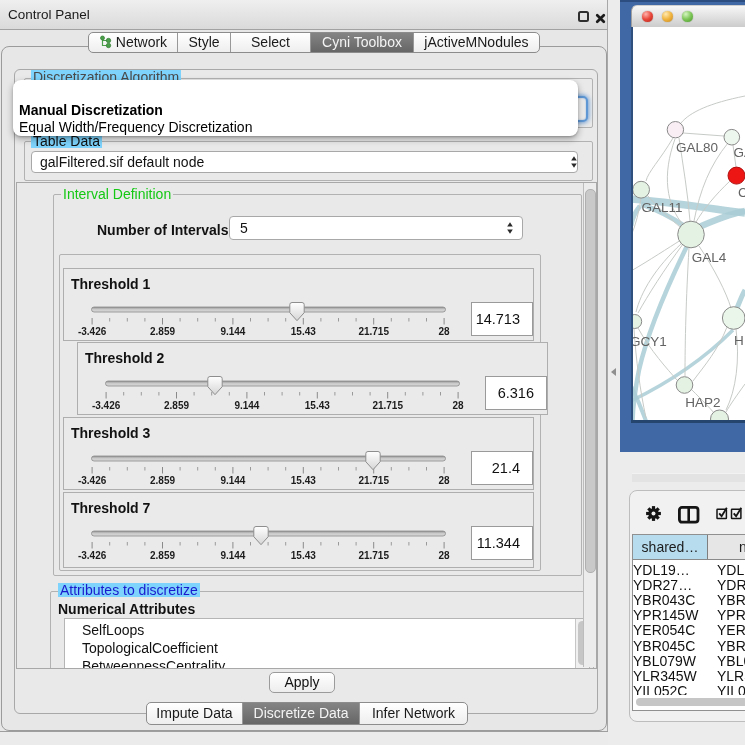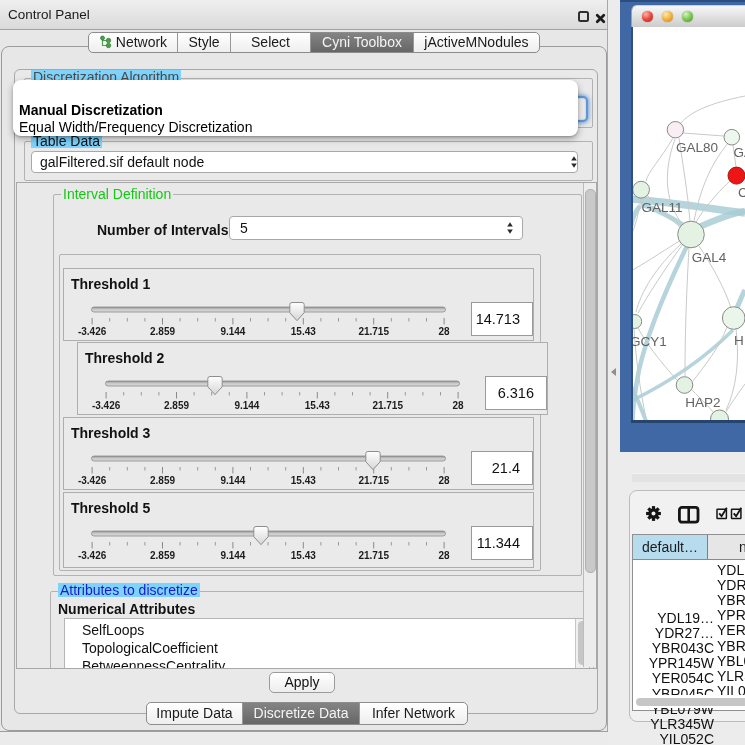--- a/index.html
+++ b/index.html
@@ -92,21 +92,21 @@
 #tpbar{left:632px;top:454px;width:125px;height:28px;background:#e3e3e3;border-top:1px solid #f2f2f2;margin-top:19px;}
 #tpbar .t{position:absolute;left:12px;top:7px;color:#2e2e2e;font-size:13.5px;}
 #tpwin{left:620px;top:482px;width:125px;height:263px;background:#ececec;}
 #tppanel{left:629px;top:490px;width:130px;height:230px;background:#f1f1f1;border:1px solid #bdbdbd;border-radius:8px;}
 #ttable{left:632px;top:534px;width:113px;height:175px;border:1px solid #909090;background:#fff;}
 #thead{position:absolute;left:0;top:0;width:113px;height:24px;border-bottom:1px solid #8a8a8a;background:#e6e6e6;}
 #thc1{position:absolute;left:0;top:0;width:74px;height:24px;background:#b7dcee;border-right:1px solid #7f7f7f;
  text-align:center;line-height:24px;color:#1c1c1c;}
 #thc2{position:absolute;left:75px;top:0;width:80px;height:24px;line-height:24px;padding-left:31px;color:#1c1c1c;}
 .trow{position:absolute;left:0;width:200px;height:15.1px;line-height:15.1px;}
-.trow .c1{position:absolute;left:7px;width:74px;text-align:right;margin-top:48px;}
+.trow .c1{position:absolute;left:0;width:74px;text-align:left;}
 .trow .c2{position:absolute;left:84px;}
 #hsb{left:633px;top:695px;width:112px;height:13px;background:#ffffff;}
 #hsb .th{position:absolute;left:3px;top:2.5px;width:120px;height:8px;border-radius:4.5px;background:#c6c6c6;}
 
 #deskB{left:0;top:732px;width:608px;height:13px;background:#ebebeb;}
 </style>
 </head>
 <body>
 
 <div class="abs" id="winL"></div>
@@ -301,21 +301,21 @@
         <text x="239.3" y="65.5" font-size="10" font-weight="bold" font-family="Liberation Sans, sans-serif" fill="#1c1c1c" text-anchor="middle">15.43</text>
         <text x="309.7" y="65.5" font-size="10" font-weight="bold" font-family="Liberation Sans, sans-serif" fill="#1c1c1c" text-anchor="middle">21.715</text>
         <text x="380.1" y="65.5" font-size="10" font-weight="bold" font-family="Liberation Sans, sans-serif" fill="#1c1c1c" text-anchor="middle">28</text>
         <g transform="translate(301.5,33)">
           <path d="M2.5,0.5 h10 q2.2,0 2.2,2.2 v8 l-7.2,8 l-7.2,-8 v-8 q0,-2.2 2.2,-2.2 z" fill="url(#th2)" stroke="#8e8e8e" stroke-width="1"></path>
         </g>
       </svg>
       <div class="vbox">21.4</div>
     </div>
   <div class="tbox" style="top:308.5px;height:74px;">
-      <div class="tt">Threshold 5</div>
+      <div class="tt">Threshold 7</div>
       <svg width="469" height="74" viewBox="0 0 469 74">
         <defs>
           <linearGradient id="tr3" x1="0" y1="0" x2="0" y2="1">
             <stop offset="0" stop-color="#8f8f8f"></stop>
             <stop offset="0.45" stop-color="#c9c9c9"></stop>
             <stop offset="1" stop-color="#d9d9d9"></stop>
           </linearGradient>
           <linearGradient id="th3" x1="0" y1="0" x2="0" y2="1">
             <stop offset="0" stop-color="#ffffff"></stop>
             <stop offset="1" stop-color="#d5d5d5"></stop>
@@ -473,21 +473,21 @@
 <path d="M3.2,7.4 L5.6,10.2 L10.8,1.8" fill="none" stroke="#151515" stroke-width="1.8"></path>
 </g>
 <g transform="translate(100.5,3)">
 <rect x="1" y="3.2" width="9.4" height="9.4" rx="0.5" fill="none" stroke="#151515" stroke-width="1.5"></rect>
 <path d="M3.2,7.4 L5.6,10.2 L10.8,1.8" fill="none" stroke="#151515" stroke-width="1.8"></path>
 </g>
 </svg>
   </div>
 <div class="abs" id="ttable">
     <div id="thead">
-      <div id="thc1">default…</div>
+      <div id="thc1">shared…</div>
       <div id="thc2">na</div>
     </div>
     <div class="trow" style="top:28.0px;">
       <span class="c1">YDL19…</span>
       <span class="c2">YDL194W</span>
     </div>
     <div class="trow" style="top:43.1px;">
       <span class="c1">YDR27…</span>
       <span class="c2">YDR277C</span>
     </div>

